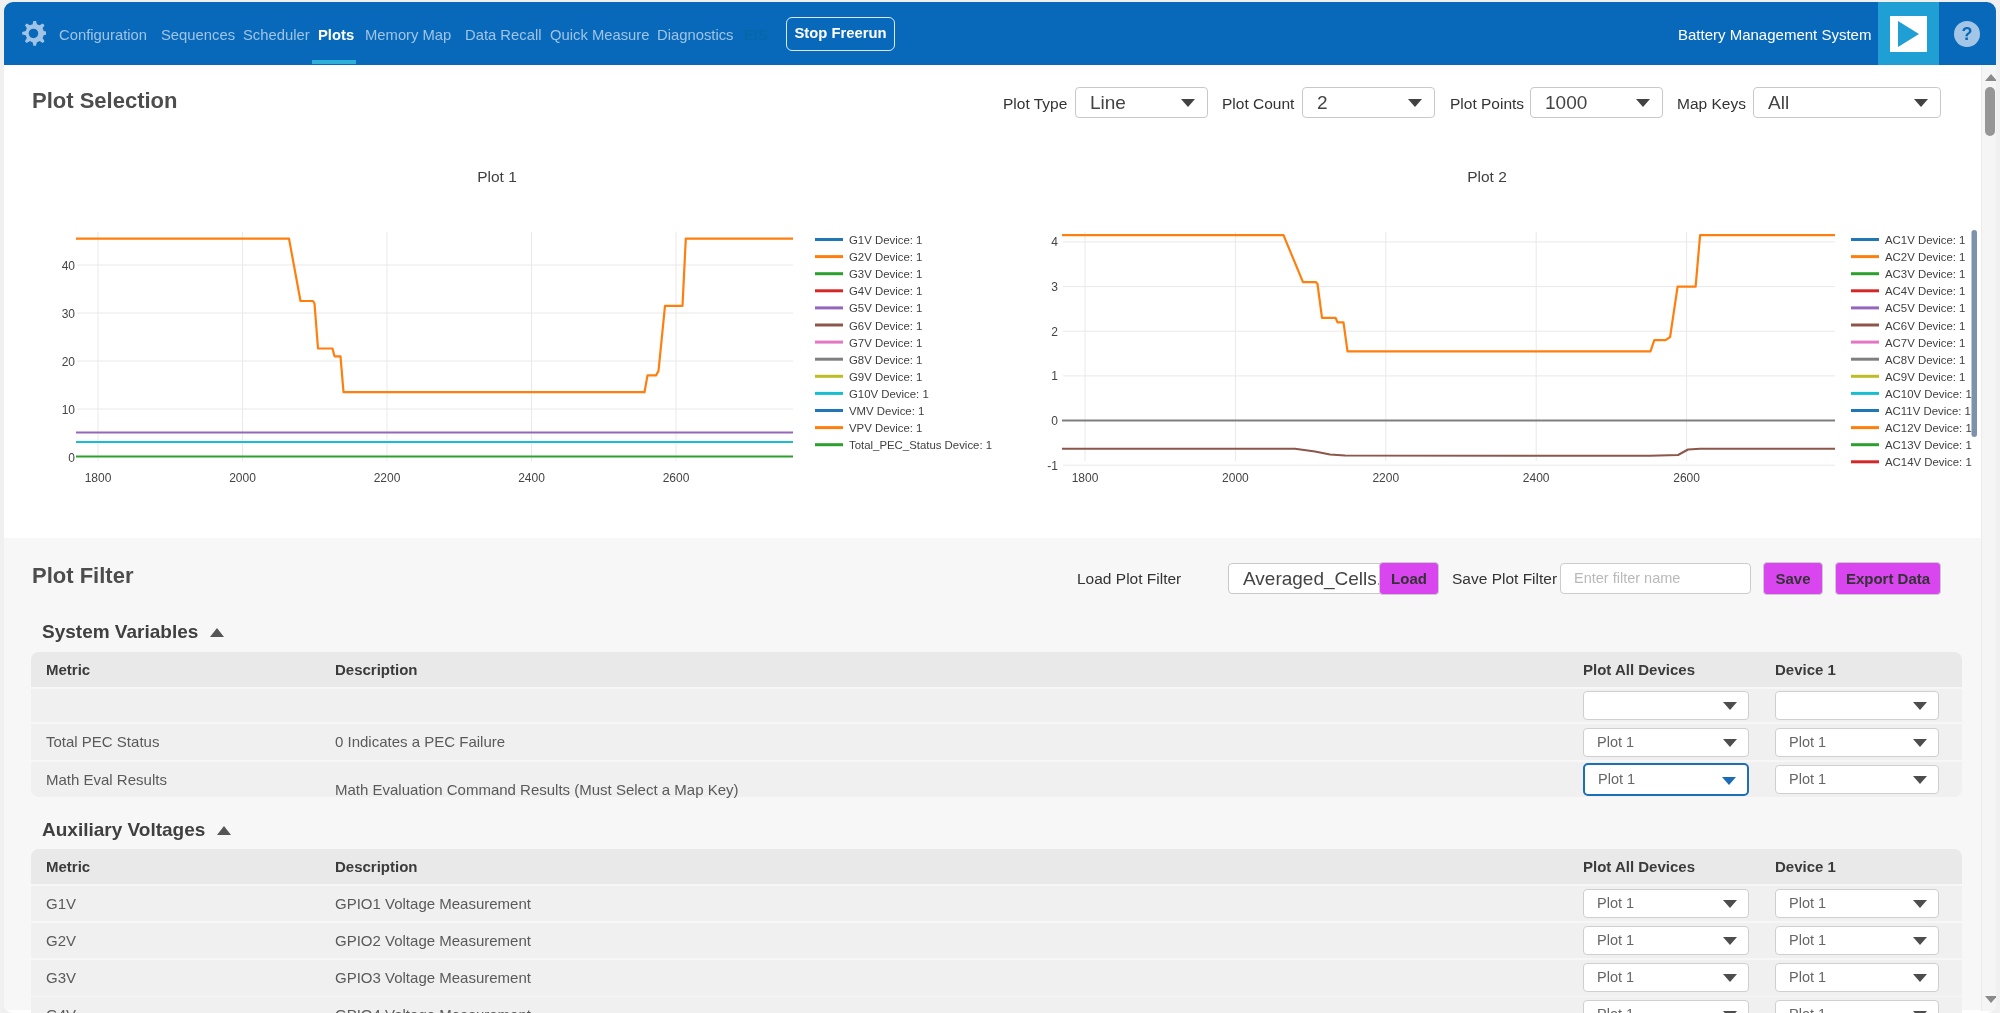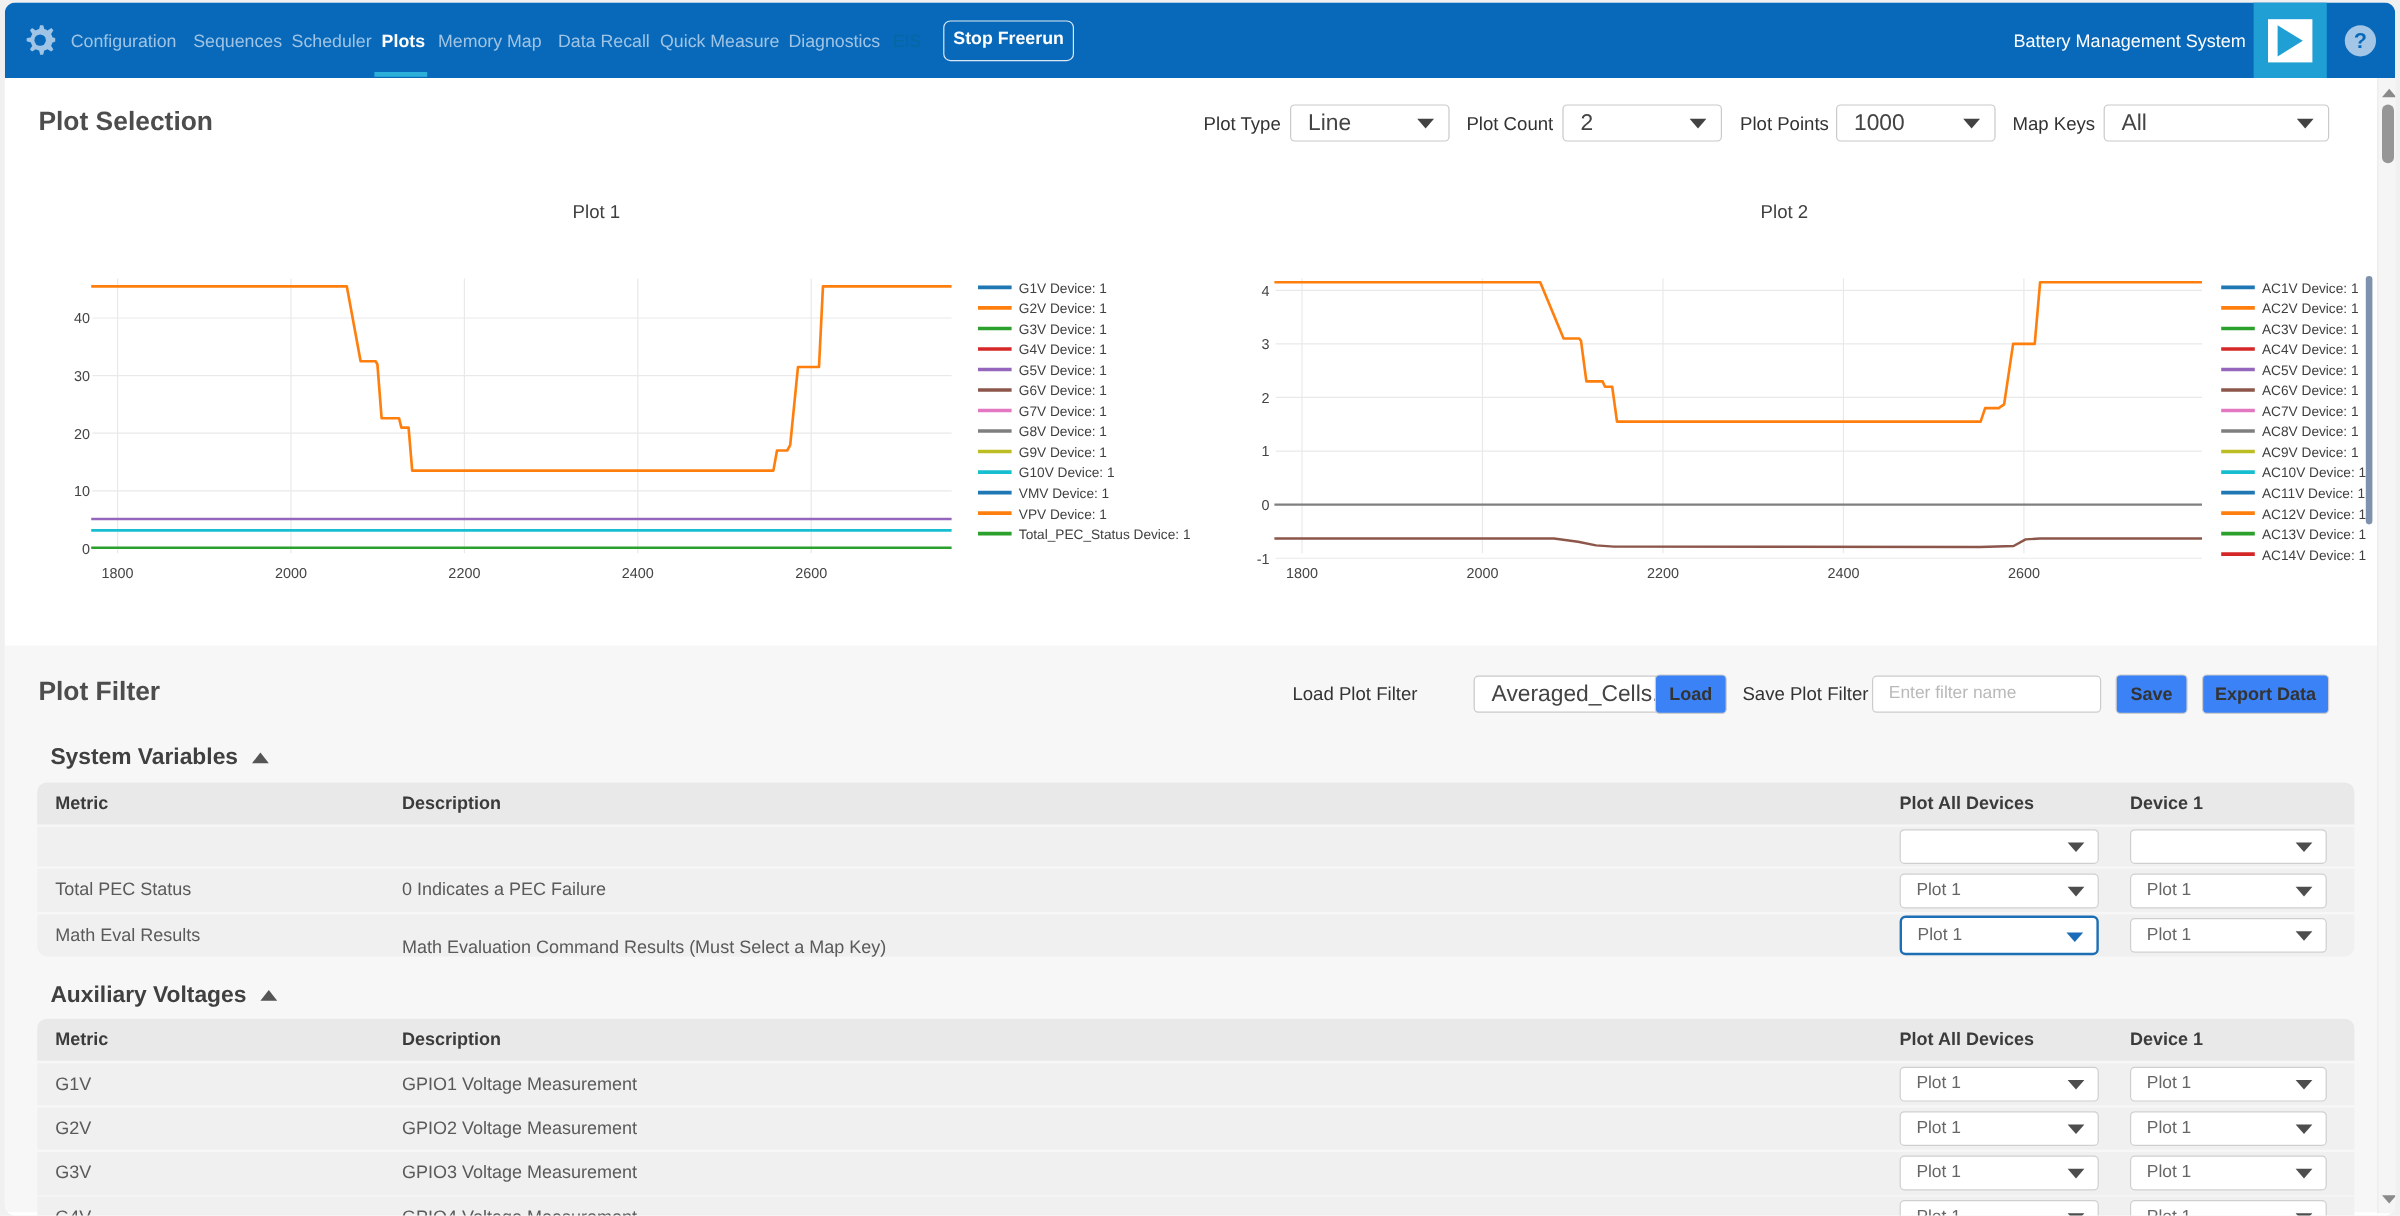--- a/index.html
+++ b/index.html
@@ -29,21 +29,21 @@
   .h1 { position:absolute; font-size:22px; font-weight:bold; color:#4d4d4d; }
   .h2 { position:absolute; font-size:19px; font-weight:bold; color:#404040; }
   .tri-up { display:inline-block; width:0; height:0; border-left:7.5px solid transparent;
     border-right:7.5px solid transparent; border-bottom:9px solid #555; margin-left:12px; margin-bottom:1px; }
   
   .lbl { position:absolute; font-size:15.5px; color:#333; white-space:nowrap; }
   .dd { position:absolute; height:31px; background:#fff; border:1px solid #c9c9c9; border-radius:4px;
     font-size:19px; color:#444; line-height:29px; padding-left:14px; }
   .dd .caret { position:absolute; right:12px; top:11px; width:0; height:0;
     border-left:7px solid transparent; border-right:7px solid transparent; border-top:8px solid #424242; }
-  .btn { position:absolute; height:33px; background:#3b82f6; border:1px solid #ccc; border-radius:4px;
+  .btn { position:absolute; height:33px; background:#d946ef; border:1px solid #ccc; border-radius:4px;
     font-size:15px; font-weight:bold; color:#333; text-align:center; line-height:31px; }
   .inp { position:absolute; height:31px; background:#fff; border:1px solid #ccc; border-radius:4px;
     font-size:14.5px; color:#b9b9b9; line-height:29px; padding-left:13px; }
   
   #filter-sec { position:absolute; left:0; top:538px; width:1981px; height:472px; background:#f7f7f7; }
   
   .trow { position:absolute; left:31px; width:1931px; background:#f0f0f0; }
   .thead { background:#e9e9e9; font-weight:bold; color:#3b3b3b; }
   .tcell { position:absolute; font-size:15px; color:#5a5a5a; white-space:nowrap; }
   .thead .tcell { color:#3b3b3b; }

